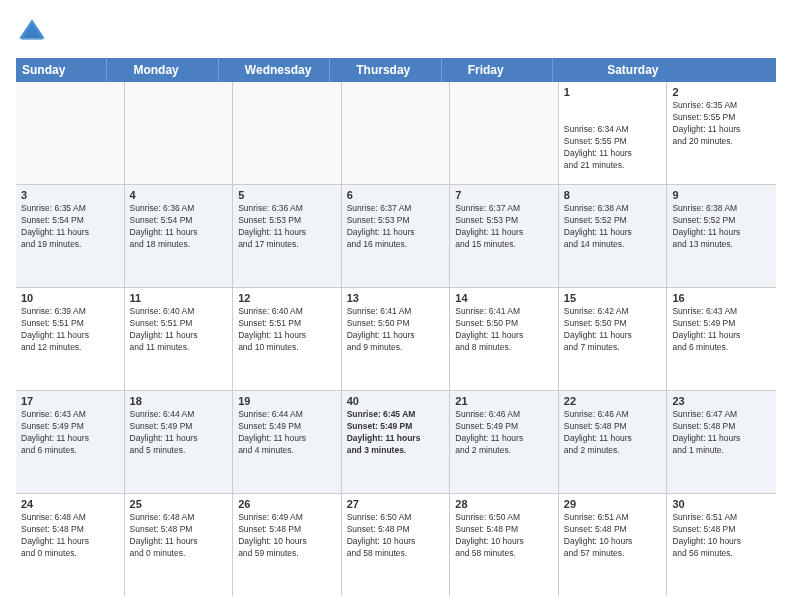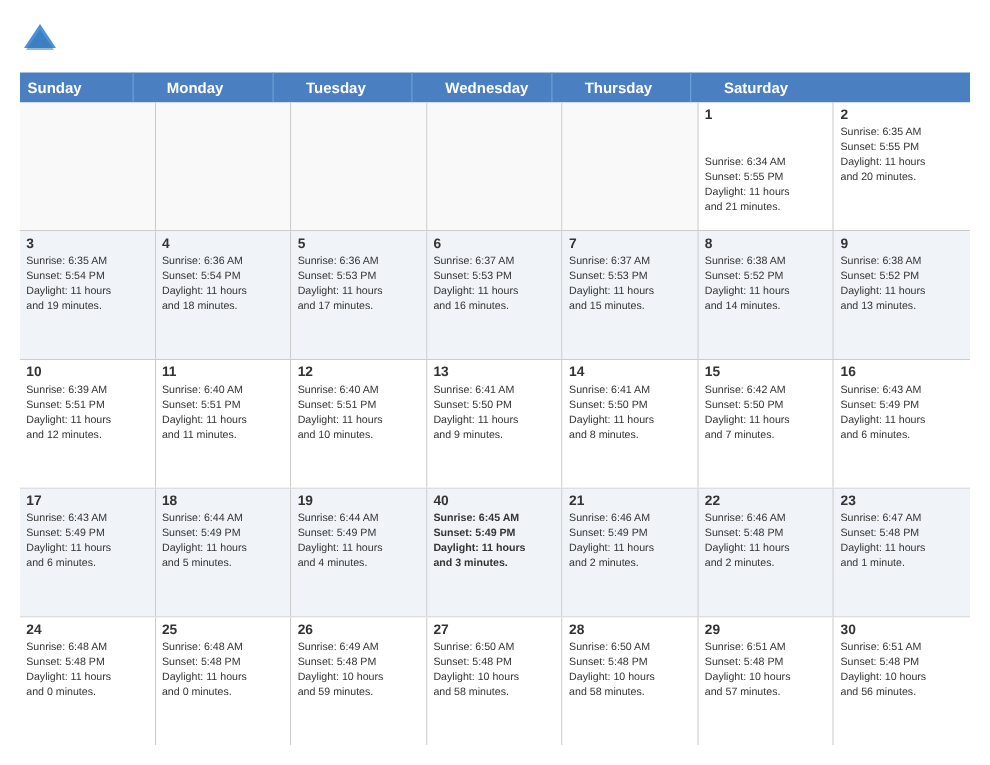--- a/index.html
+++ b/index.html
@@ -70,21 +70,21 @@
       background: #4a7fc1;
       gap: 20px;
     }
     .cal-header-cell {
       color: #fff;
       font-size: 12px;
       font-weight: bold;
       padding: 5px 6px;
       border-right: 1px solid #6a9fd8;
     }
-    .cal-header-cell:last-child { border-right: none; }
+    .cal-header-cell:last-child { border-right: none; margin-left: 28px; }
     .cal-body {
       display: flex;
       flex-direction: column;
       flex: 1;
     }
     .cal-week {
       display: grid;
       grid-template-columns: repeat(7, 1fr);
       flex: 1;
       border-bottom: 1px solid #ccc;
@@ -132,23 +132,23 @@
     <div class="title-block">
       <div class="month-title"></div>
       <div class="location"></div>
     </div>
   </div>
 
   <div class="calendar">
     <div class="cal-header">
     <div class="cal-header-cell">Sunday</div>
         <div class="cal-header-cell">Monday</div>
-        <div class="cal-header-cell">Tuesday</div>
         <div class="cal-header-cell">Wednesday</div>
         <div class="cal-header-cell">Thursday</div>
+        <div class="cal-header-cell">Friday</div>
         <div class="cal-header-cell">Saturday</div>
       </div>
     <div class="cal-body">
     <div class="cal-week">
           <div class="cal-cell empty"></div>
           <div class="cal-cell empty"></div>
           <div class="cal-cell empty"></div>
           <div class="cal-cell empty"></div>
           <div class="cal-cell empty"></div>
           <div class="cal-cell">

